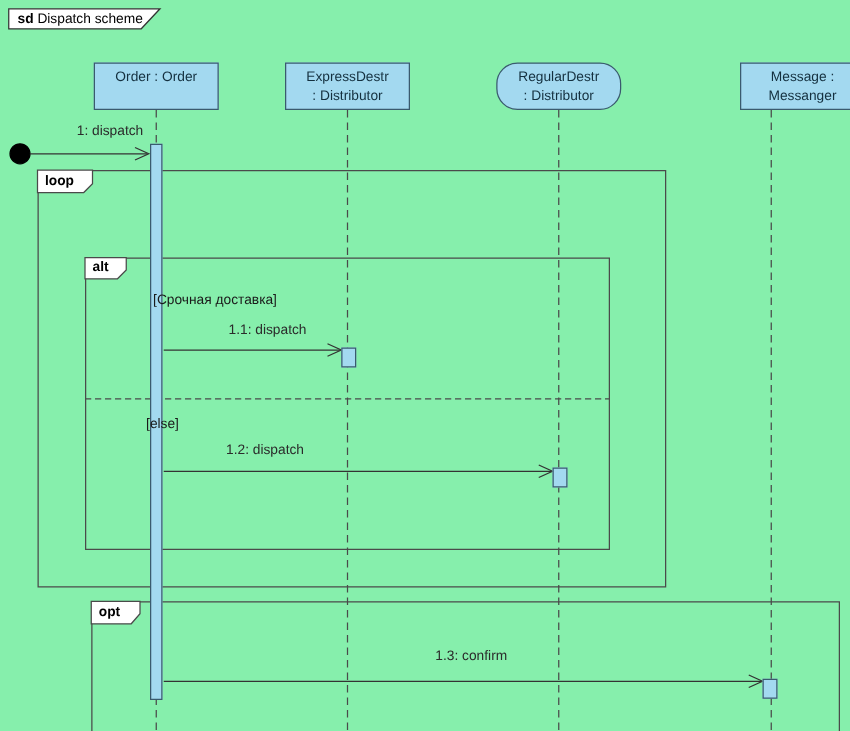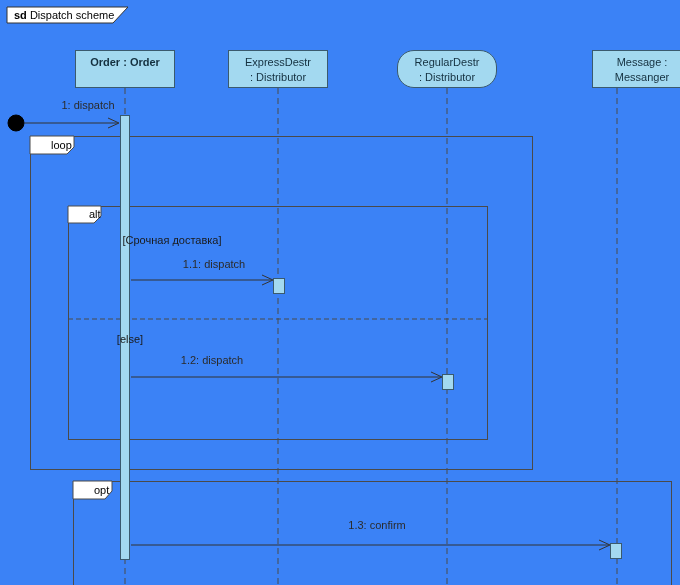--- a/index.html
+++ b/index.html
@@ -1,31 +1,31 @@
 <!DOCTYPE html>
 <html><head>
 <meta charset="utf-8">
 <style>
   html,body{margin:0;padding:0;background:#ffffff;}
   .canvas{
-    position:relative;width:680px;height:585px;background:#3b82f6;overflow:hidden;
+    position:relative;width:680px;height:585px;background:#86efac;overflow:hidden;
     font-family:"Liberation Sans","DejaVu Sans",sans-serif;font-size:11px;color:#222;
   }
   .layer{position:absolute;left:0;top:0;width:680px;height:585px;pointer-events:none;}
   .layer-lifelines{z-index:1;}
   .layer-strokes{z-index:3;}
   .frag{position:absolute;border:1px solid #4a4a4a;z-index:2;box-sizing:border-box;background:transparent;}
   .lifeline-head{
     position:absolute;top:50px;width:100px;height:38px;box-sizing:border-box;
     background:#a3d9f0;border:1px solid #3a5a6e;z-index:4;
     display:flex;flex-direction:column;align-items:center;justify-content:flex-start;
     padding-top:4px;text-align:center;line-height:15px;color:#14303f;
   }
   .activation{position:absolute;background:#a3d9f0;border:1px solid #3a5a6e;box-sizing:border-box;z-index:4;}
-  .op{position:absolute;font-weight:normal;color:#000;z-index:5;line-height:13px;margin-left:15px;}
+  .op{position:absolute;font-weight:bold;color:#000;z-index:5;line-height:13px;}
   .guard{position:absolute;transform:translateX(-50%);white-space:nowrap;color:#1a1a1a;z-index:5;line-height:13px;}
   .msg-label{position:absolute;transform:translateX(-50%);white-space:nowrap;color:#2b2b2b;z-index:5;line-height:13px;margin-left:16px;}
   .frame-label{position:absolute;left:14px;top:9px;z-index:6;white-space:nowrap;color:#000;line-height:13px;}
   .frame-label .kw{font-weight:bold;}
 </style>
 </head>
 <body>
 
 <div class="canvas">
 
@@ -63,21 +63,21 @@
 
     <line x1="131" y1="545" x2="609" y2="545" stroke="#333333" stroke-width="1"></line>
     <polyline points="599,540 610,545 599,550" fill="none" stroke="#333333" stroke-width="1"></polyline>
   </svg>
 
   <div class="frame-label">
     <span class="kw">sd</span>
     <span>Dispatch scheme</span>
   </div>
 
-  <div class="lifeline-head" style="left:75px;font-weight:bold;">
+  <div class="lifeline-head" style="left:75px;">
     <span>Order : Order</span>
   </div>
   <div class="lifeline-head" style="left:228px;">
     <span>ExpressDestr</span>
     <span>: Distributor</span>
   </div>
   <div class="lifeline-head" style="left:397px;border-radius:17px;">
     <span>RegularDestr</span>
     <span>: Distributor</span>
   </div>

